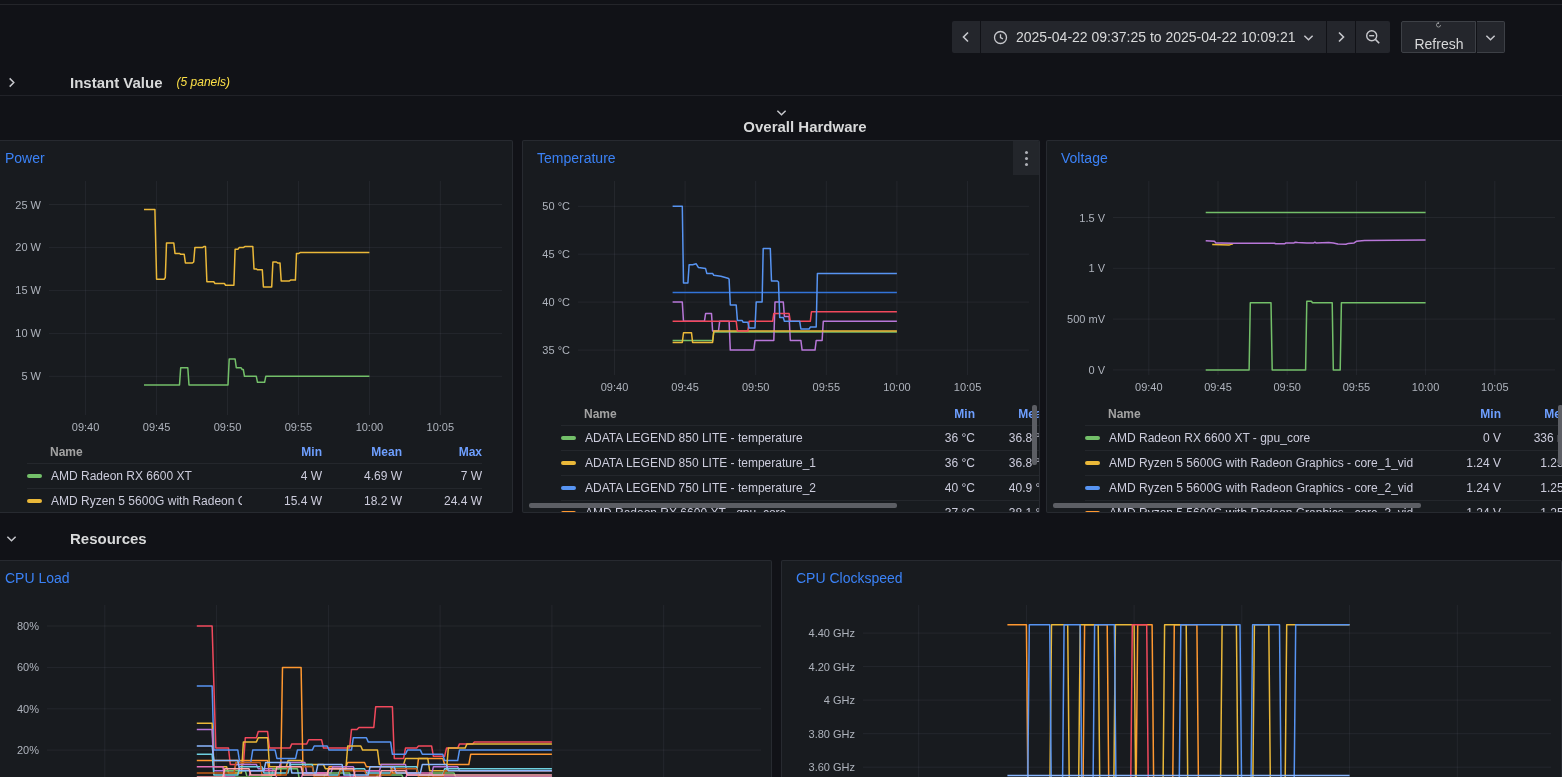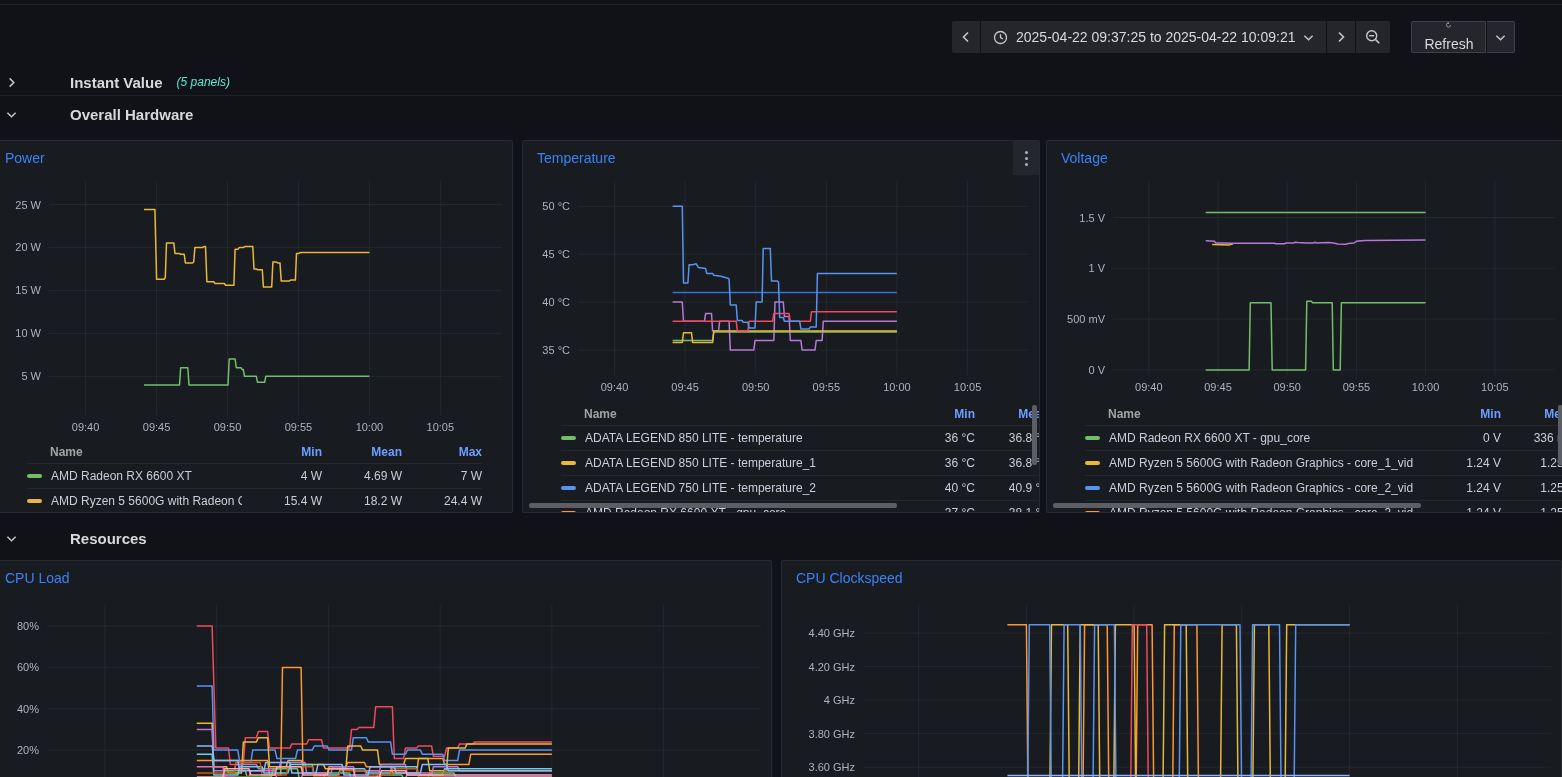--- a/index.html
+++ b/index.html
@@ -1,38 +1,38 @@
 <!DOCTYPE html>
 <html><head>
 <meta charset="utf-8">
 <style>
   html,body{margin:0;padding:0;background:#0b0c0e;}
   #screen{position:relative;width:1562px;height:777px;overflow:hidden;background:#111217;
           font-family:"Liberation Sans",sans-serif;color:#ccccdc;}
   .top-divider{position:absolute;top:4px;left:0;width:100%;height:1px;background:rgba(204,204,220,0.10);}
   
-  .toolbar{position:absolute;top:21px;left:952px;display:flex;gap:21px;}
+  .toolbar{position:absolute;top:21px;left:952px;display:flex;gap:11px;}
   .btn-group{display:flex;gap:1px;}
   .tb-btn{height:32px;background:#24262c;display:flex;align-items:center;justify-content:center;
           color:#c7c8cd;cursor:pointer;box-sizing:border-box;}
   .tb-btn:first-child{border-radius:2px 0 0 2px;flex-direction:column;}
   .tb-btn:last-child{border-radius:0 2px 2px 0;}
   .tb-icon-btn{width:28px;}
   .tb-wide{width:34px;}
   .time-btn{padding:0 12px;gap:8px;font-size:14px;color:#d8d9da;white-space:nowrap;}
   .refresh-btn{padding:0 12px;gap:8px;font-size:14px;color:#d8d9da;border:1px solid #3d4046;border-radius:2px 0 0 2px;}
   .refresh-caret{width:28px;border:1px solid #3d4046;border-left:none;}
   svg.ic{display:block;}
   
   .row-head{position:absolute;left:0;width:100%;display:flex;align-items:center;}
   .row-chevron{width:22px;display:flex;align-items:center;justify-content:center;cursor:pointer;}
   .row-title{font-size:15px;font-weight:bold;color:#d8d9da;cursor:pointer;margin-left:48px;}
-  .row-count{margin-left:14px;font-size:12px;font-style:italic;color:#5eead4;}
+  .row-count{margin-left:14px;font-size:12px;font-style:italic;color:#fde047;}
   #row-instant{top:69px;height:26px;border-bottom:1px solid rgba(204,204,220,0.09);}
-  #row-hardware{top:101px;height:26px;}
+  #row-hardware{top:107px;height:26px;flex-direction:column;}
   #row-resources{top:525px;height:26px;}
   
   .panel{position:absolute;background:#181b1f;border:1px solid rgba(204,204,220,0.09);border-radius:2px;box-sizing:border-box;overflow:hidden;}
   #panel-power{left:-10px;top:140px;width:523px;height:373px;}
   #panel-temperature{left:522px;top:140px;width:518px;height:373px;}
   #panel-voltage{left:1046px;top:140px;width:520px;height:373px;}
   #panel-cpu-load{left:-10px;top:560px;width:782px;height:300px;}
   #panel-cpu-clockspeed{left:781px;top:560px;width:781px;height:300px;}
   .panel-title{position:absolute;top:9px;left:14px;font-size:14px;font-weight:500;color:#3b82f6;cursor:pointer;white-space:nowrap;}
   .chart{position:absolute;left:4px;right:4px;}

